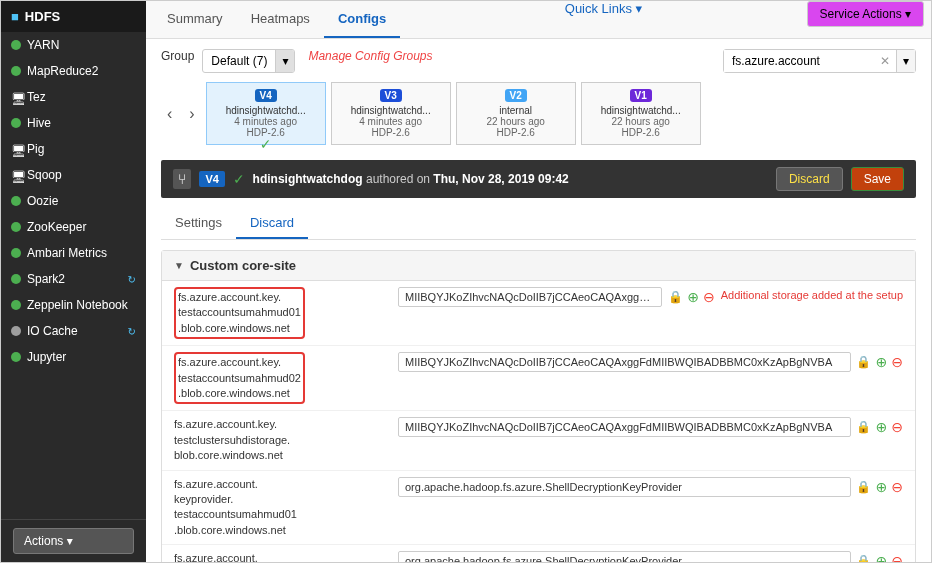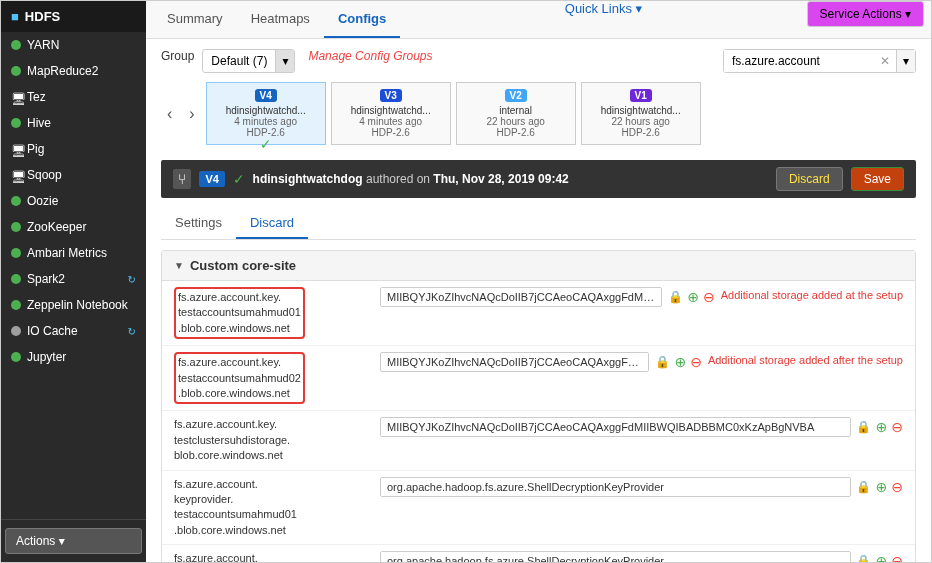--- a/index.html
+++ b/index.html
@@ -9,21 +9,21 @@
     
     
     .sidebar { width: 145px; background: #2a2a2a; color: #fff; display: flex; flex-direction: column; flex-shrink: 0; }
     .sidebar-header { background: #1a1a1a; padding: 8px 10px; font-weight: bold; font-size: 13px; display: flex; align-items: center; gap: 6px; }
     .sidebar-item { padding: 6px 10px; display: flex; align-items: center; gap: 6px; cursor: pointer; font-size: 12px; }
     .sidebar-item .status-dot { width: 10px; height: 10px; border-radius: 50%; flex-shrink: 0; }
     .status-green { background: #4caf50; }
     .status-gray { background: #9e9e9e; }
     .sidebar-item .item-label { flex: 1; }
     .sidebar-item .refresh-icon { font-size: 10px; color: #4fc3f7; }
-    .sidebar-actions { margin-top: auto; padding: 8px 4px; border-top: 1px solid #444; }
+    .sidebar-actions { margin-top: auto; padding: 8px 12px; border-top: 1px solid #444; }
     .actions-btn { background: #555; color: #fff; border: 1px solid #777; padding: 5px 10px; cursor: pointer; font-size: 12px; border-radius: 3px; width: 100%; text-align: left; display: flex; align-items: center; justify-content: space-between; }
 
     
     .main { flex: 1; display: flex; flex-direction: column; background: #fff; overflow: hidden; }
     
     
     .top-nav { background: #f8f8f8; border-bottom: 1px solid #ddd; padding: 0 7px; display: flex; align-items: flex-start; justify-content: space-between; height: 38px; }
     .nav-tabs { display: flex; gap: 0; }
     .nav-tab { padding: 10px 14px; cursor: pointer; font-size: 13px; color: #555; border-bottom: 2px solid transparent; }
     .nav-tab.active { color: #1565c0; border-bottom: 2px solid #1565c0; font-weight: bold; }
@@ -74,21 +74,21 @@
     .inner-tabs { display: flex; border-bottom: 1px solid #ddd; margin-bottom: 10px; }
     .inner-tab { padding: 7px 14px; cursor: pointer; font-size: 13px; color: #555; }
     .inner-tab.active { color: #1565c0; border-bottom: 2px solid #1565c0; }
 
     
     .config-section { border: 1px solid #ddd; border-radius: 3px; margin-bottom: 10px; }
     .config-section-header { background: #f5f5f5; padding: 7px 12px; display: flex; align-items: center; gap: 6px; cursor: pointer; border-bottom: 1px solid #ddd; font-size: 13px; font-weight: bold; color: #333; }
     .collapse-icon { color: #555; font-size: 10px; }
 
     
-    .config-row { display: flex; align-items: flex-start; padding: 6px 12px; border-bottom: 1px solid #f0f0f0; gap: 6px; }
+    .config-row { display: flex; align-items: flex-start; padding: 6px 12px; border-bottom: 1px solid #f0f0f0; gap: 24px; }
     .config-row:last-child { border-bottom: none; }
     .config-key { width: 200px; flex-shrink: 0; font-size: 11px; color: #333; line-height: 1.4; word-break: break-all; }
     .config-value-container { flex: 1; display: flex; align-items: flex-start; gap: 6px; }
     .config-value-input { flex: 1; border: 1px solid #ccc; padding: 3px 6px; font-size: 11px; color: #333; background: #fff; border-radius: 2px; white-space: nowrap; overflow: hidden; text-overflow: ellipsis; }
     .config-icons { display: flex; align-items: center; gap: 4px; padding-top: 2px; }
     .icon-lock { color: #888; font-size: 12px; cursor: pointer; }
     .icon-plus { color: #4caf50; font-size: 14px; cursor: pointer; }
     .icon-minus { color: #f44336; font-size: 14px; cursor: pointer; }
     .config-note { font-size: 11px; color: #e53935; padding: 2px 0; }
     .key-circled { border: 2px solid #e53935; border-radius: 4px; padding: 1px 2px; display: inline-block; }
@@ -271,21 +271,20 @@
   </div>
             <div class="config-row">
     <div class="config-key"><span class="key-circled">fs.azure.account.key.<br>testaccountsumahmud02<br>.blob.core.windows.net</span></div>
     <div class="config-value-container">
       <input class="config-value-input" type="text" value="MIIBQYJKoZIhvcNAQcDoIIB7jCCAeoCAQAxggFdMIIBWQIBADBBMC0xKzApBgNVBA" readonly="" style="">
       <div class="config-icons">
         <span class="icon-lock">🔒</span>
         <span class="icon-plus">⊕</span>
         <span class="icon-minus">⊖</span>
       </div>
-      <div class="config-note">Additional storage added after the setup</div>
     </div>
   </div>
             <div class="config-row">
     <div class="config-key"><span>fs.azure.account.key.<br>testclustersuhdistorage.<br>blob.core.windows.net</span></div>
     <div class="config-value-container">
       <input class="config-value-input" type="text" value="MIIBQYJKoZIhvcNAQcDoIIB7jCCAeoCAQAxggFdMIIBWQIBADBBMC0xKzApBgNVBA" readonly="" style="">
       <div class="config-icons">
         <span class="icon-lock">🔒</span>
         <span class="icon-plus">⊕</span>
         <span class="icon-minus">⊖</span>

